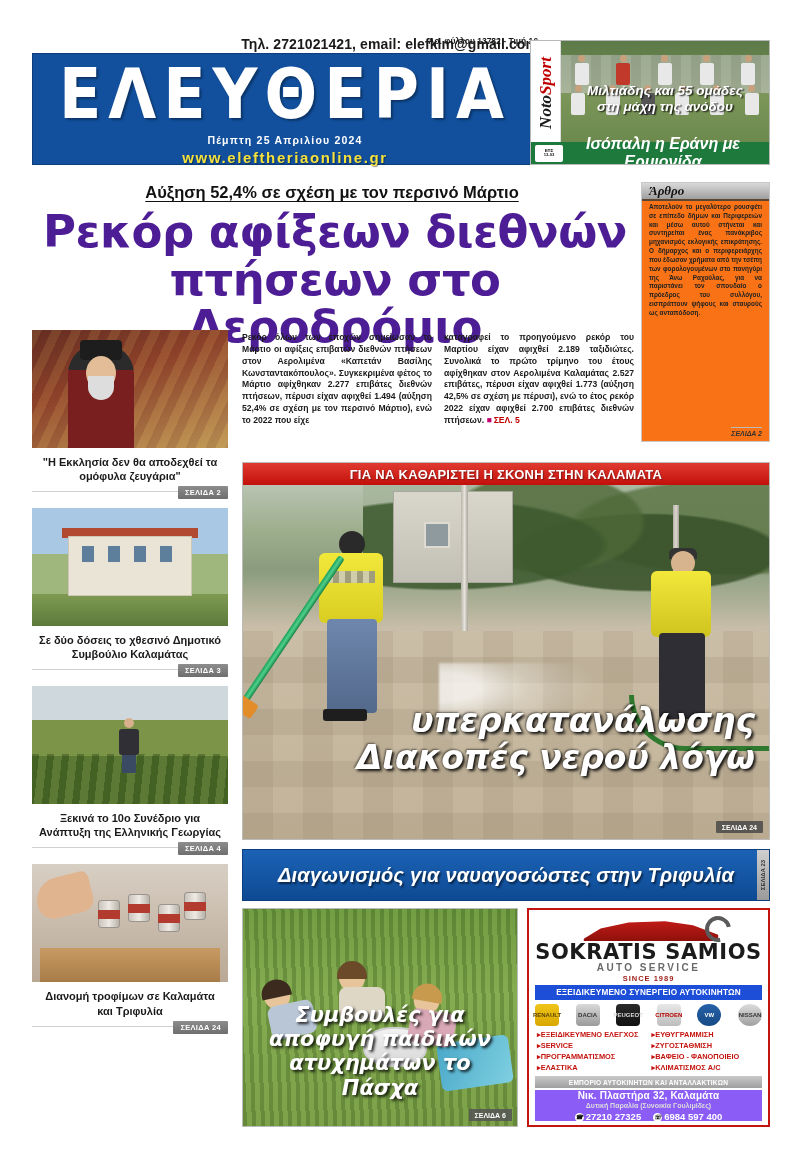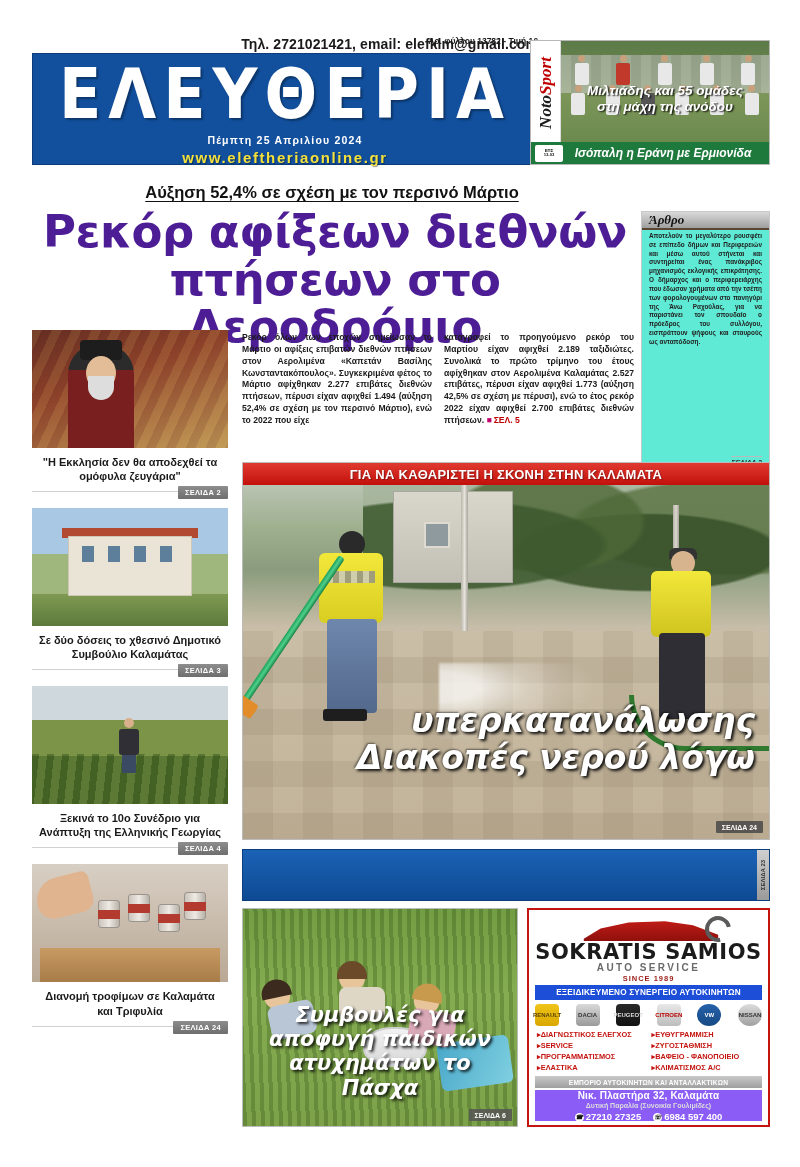--- a/index.html
+++ b/index.html
@@ -94,21 +94,21 @@
     display:flex; align-items:center;
   }
   .sports-logo {
     width:28px; height:17px; margin-left:4px; background:#fff;
     border-radius:2px; display:flex; flex-direction:column;
     align-items:center; justify-content:center; line-height:1;
   }
   .sports-logo b { font-size:4.2px; color:#111; letter-spacing:0; }
   .sports-footer-txt {
     flex:1; text-align:center; color:#fff; font-weight:bold;
-    font-size:12px; font-style:italic; padding-right:6px;
+    font-size:16px; font-style:italic; padding-right:6px;
   }
 
   
   .kicker {
     position:absolute; left:32px; top:183px; width:600px;
     text-align:center; font-size:16.5px; font-weight:bold; color:#111;
     text-decoration:underline; text-underline-offset:3px;
   }
   .headline {
     position:absolute; left:32px; top:208px; width:606px;
@@ -125,21 +125,21 @@
   .lead .col {
     flex:1; font-size:8.6px; line-height:1.38; color:#1a1a1a;
     text-align:justify; font-weight:bold;
   }
   .sel-inline { color:#c00000; font-weight:bold; white-space:nowrap; }
   .sel-inline::before{content:"\25A0"; color:#c0006e; margin-right:2px;}
 
   
   .arthro {
     position:absolute; left:641px; top:182px; width:129px; height:260px;
-    border:1px solid #c8c8c8; background:#5eead4;margin-top:29px;
+    border:1px solid #c8c8c8; background:#f97316;
   }
   .arthro-head {
     height:18px; background:linear-gradient(to bottom,#d9d9d9,#9f9f9f);
     border-bottom:2px solid #5a4632;
     display:flex; align-items:center; padding-left:7px;
   }
   .arthro-head span {
     font-family:"Liberation Serif", serif; font-style:italic; font-weight:bold;
     font-size:13px; color:#111;
   }
@@ -661,20 +661,21 @@
       </div>
     </div>
     <div class="mp-overlay">
       <div>υπερκατανάλωσης</div>
       <div>Διακοπές νερού λόγω</div>
     </div>
     <div class="mp-badge">ΣΕΛΙΔΑ 24</div>
   </div>
 
   <div class="bluestrip">
+    <span>Διαγωνισμός για ναυαγοσώστες στην Τριφυλία</span>
     <div class="side-tab">
       <b>ΣΕΛΙΔΑ 23</b>
     </div>
   </div>
 
   <div class="kids">
     <div class="grass"></div>
     <div class="basin"></div>
     <div class="towel"></div>
     <div class="kid kidA">
@@ -716,21 +717,21 @@
     </div>
     <div class="ad-brands">
       <div class="brand-badge b-renault">RENAULT</div>
       <div class="brand-badge b-dacia">DACIA</div>
       <div class="brand-badge b-peugeot">PEUGEOT</div>
       <div class="brand-badge b-citroen">CITROEN</div>
       <div class="brand-badge b-vw">VW</div>
       <div class="brand-badge b-nissan">NISSAN</div>
     </div>
     <div class="ad-services">
-      <div>ΔΙΑΓΝΩΣΤΙΚΟΣ ΕΛΕΓΧΟΣ</div>
+      <div>ΕΞΕΙΔΙΚΕΥΜΕΝΟ ΕΛΕΓΧΟΣ</div>
       <div>ΕΥΘΥΓΡΑΜΜΙΣΗ</div>
       <div>SERVICE</div>
       <div>ΖΥΓΟΣΤΑΘΜΙΣΗ</div>
       <div>ΠΡΟΓΡΑΜΜΑΤΙΣΜΟΣ</div>
       <div>ΒΑΦΕΙΟ - ΦΑΝΟΠΟΙΕΙΟ</div>
       <div>ΕΛΑΣΤΙΚΑ</div>
       <div>ΚΛΙΜΑΤΙΣΜΟΣ A/C</div>
     </div>
     <div class="ad-greybar">
       <span>ΕΜΠΟΡΙΟ ΑΥΤΟΚΙΝΗΤΩΝ ΚΑΙ ΑΝΤΑΛΛΑΚΤΙΚΩΝ</span>

